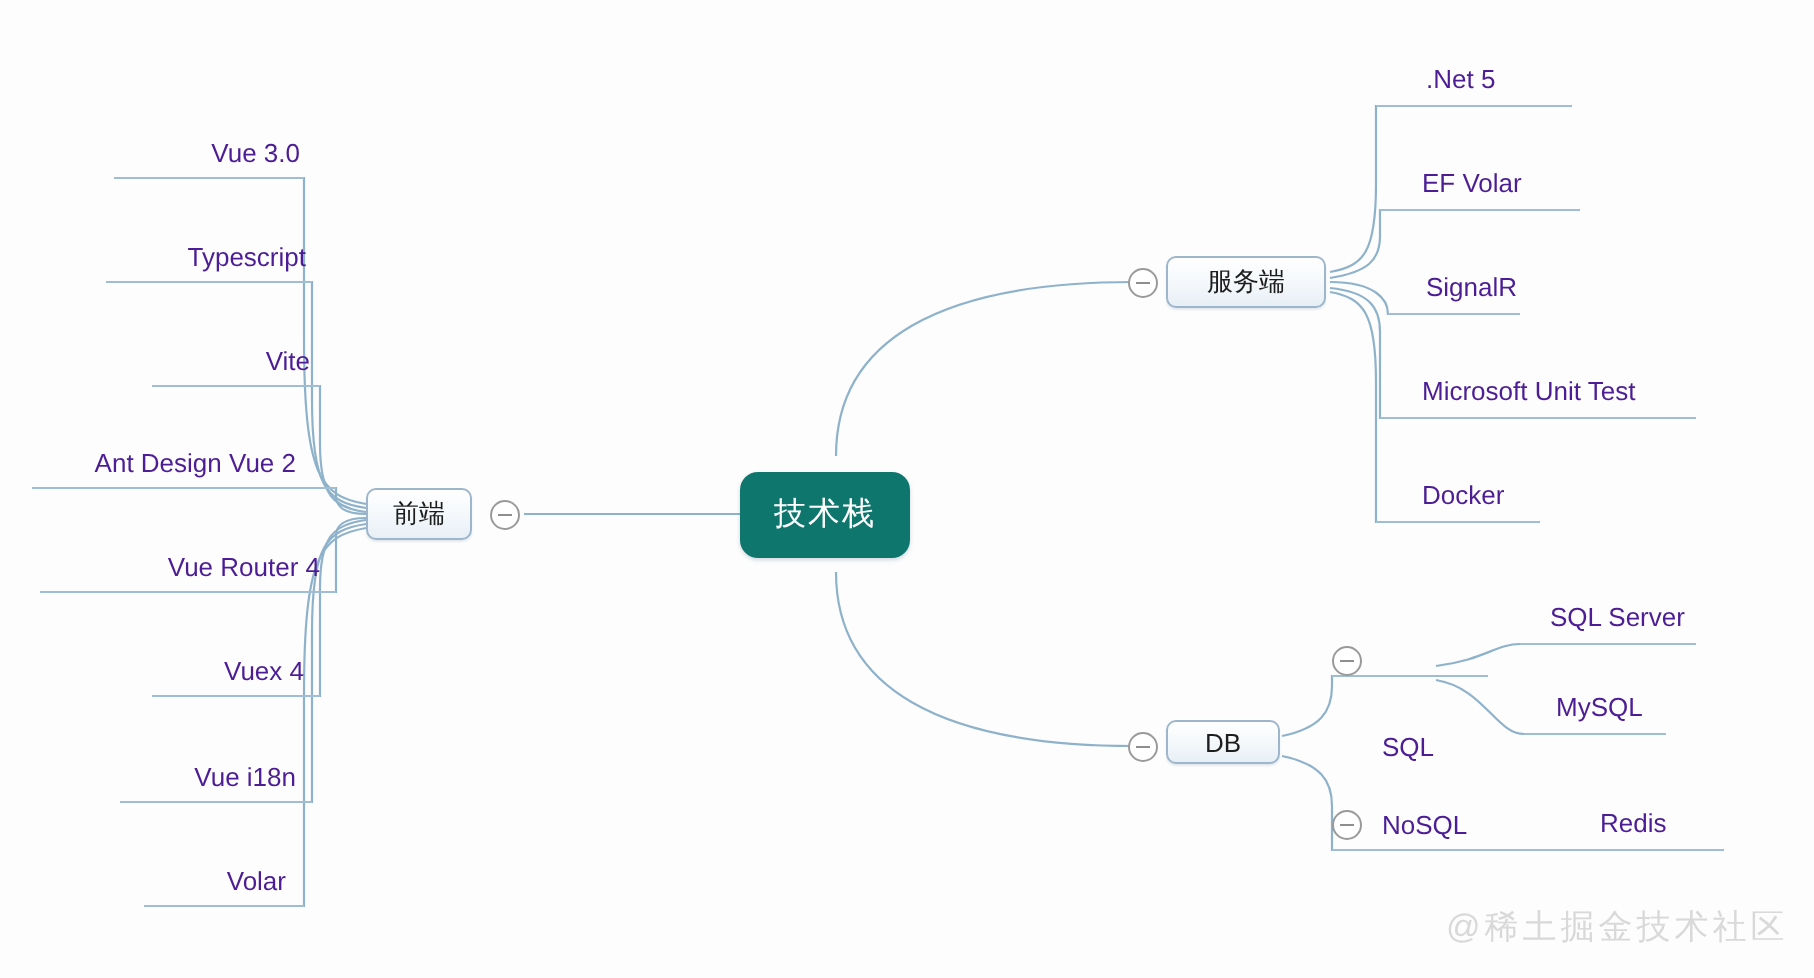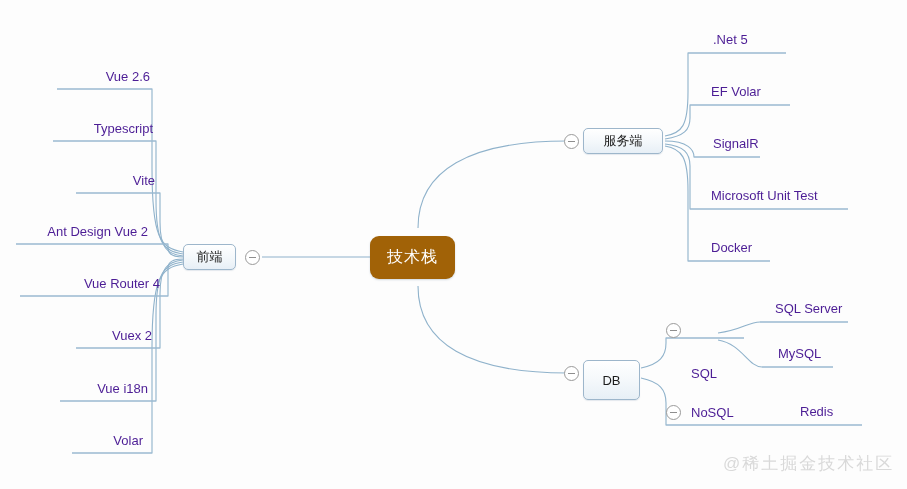--- a/index.html
+++ b/index.html
@@ -32,21 +32,21 @@
     position: absolute;
     box-sizing: border-box;
     display: flex;
     align-items: center;
     justify-content: center;
     white-space: nowrap;
     text-align: center;
   }
 
   .node-root {
-    background: #a16207;
+    background: #0f766e;
     color: #ffffff;
     border-radius: 9px;
     font-size: 16px;
     letter-spacing: 1px;
     box-shadow: 0 1px 2px rgba(90,120,145,0.28);
   }
 
   .node-branch {
     background: linear-gradient(180deg, #ffffff 0%, #f4f8fb 52%, #e7eff6 100%);
     border: 1px solid #9db6cb;
@@ -173,31 +173,31 @@
   <div class="node node-branch" style="left:183px; top:244px; width:53px; height:26px;">
     <span>前端</span>
   </div>
   <div class="toggle" style="left:245px; top:250px;"></div>
 
   <div class="node node-branch" style="left:583px; top:128px; width:80px; height:26px;">
     <span>服务端</span>
   </div>
   <div class="toggle" style="left:564px; top:134px;"></div>
 
-  <div class="node node-branch" style="left:583px; top:360px; width:57px; height:40px;">
+  <div class="node node-branch" style="left:583px; top:360px; width:57px; height:22px;">
     <span>DB</span>
   </div>
   <div class="toggle" style="left:564px; top:366px;"></div>
 
-  <div class="leaf left" style="left:0px;   top:68px;  width:150px;">Vue 2.6</div>
+  <div class="leaf left" style="left:0px;   top:68px;  width:150px;">Vue 3.0</div>
   <div class="leaf left" style="left:0px;   top:120px; width:153px;">Typescript</div>
   <div class="leaf left" style="left:0px;   top:172px; width:155px;">Vite</div>
   <div class="leaf left" style="left:0px;   top:223px; width:148px;">Ant Design Vue 2</div>
   <div class="leaf left" style="left:0px;   top:275px; width:160px;">Vue Router 4</div>
-  <div class="leaf left" style="left:0px;   top:327px; width:152px;">Vuex 2</div>
+  <div class="leaf left" style="left:0px;   top:327px; width:152px;">Vuex 4</div>
   <div class="leaf left" style="left:0px;   top:380px; width:148px;">Vue i18n</div>
   <div class="leaf left" style="left:0px;   top:432px; width:143px;">Volar</div>
 
   <div class="leaf right" style="left:713px; top:31px;">.Net 5</div>
   <div class="leaf right" style="left:711px; top:83px;">EF Volar</div>
   <div class="leaf right" style="left:713px; top:135px;">SignalR</div>
   <div class="leaf right" style="left:711px; top:187px;">Microsoft Unit Test</div>
   <div class="leaf right" style="left:711px; top:239px;">Docker</div>
 
   <div class="toggle" style="left:666px; top:323px;"></div>

